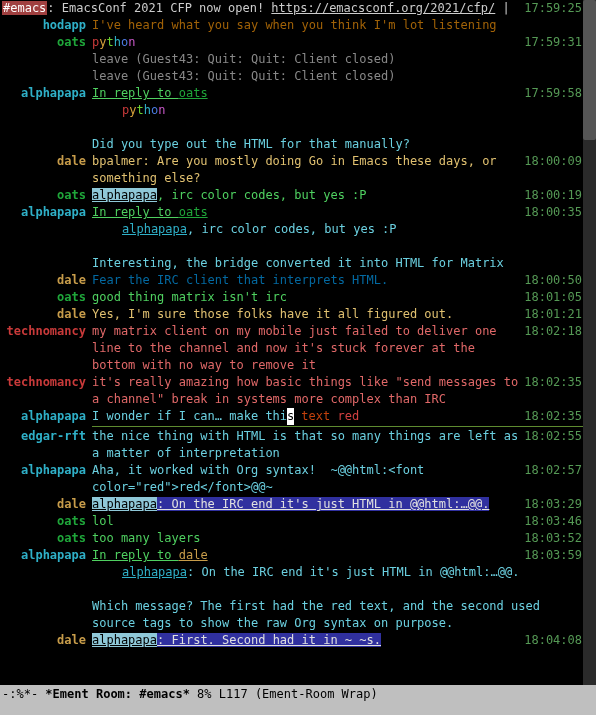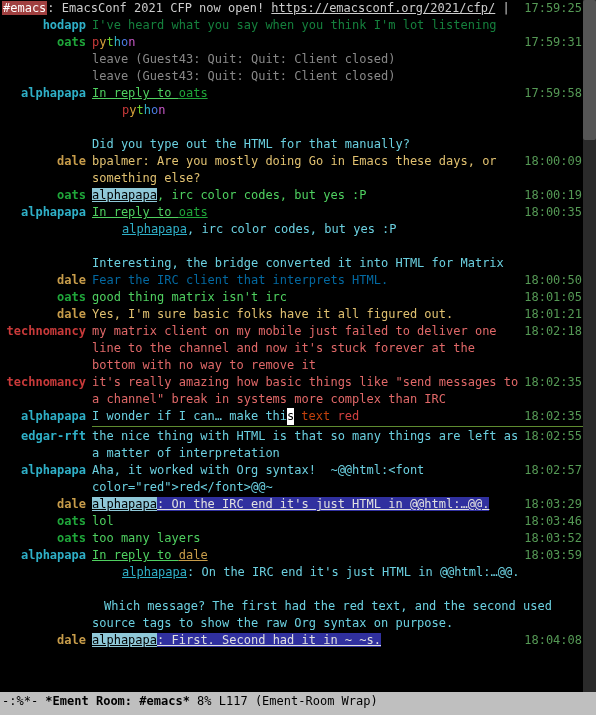--- a/index.html
+++ b/index.html
@@ -90,21 +90,21 @@
   .cursor {
     display: inline-block;
     width: 7px;
     background: #fff;
     color: #000;
   }
 
   .modeline {
     position: absolute;
     left: 0; right: 0; bottom: 0;
-    height: 23px;
+    height: 30px;
     line-height: 18px;
     background: #bfbfbf;
     color: #000;
     font-size: 12px;
     white-space: nowrap;
     overflow: hidden;
     padding: 0 2px;
   }
   .modeline .b { font-weight: 600; }
 </style>
@@ -120,21 +120,21 @@
   <div class="topic">
     <span class="seg">
       <span class="chanchip">#emacs</span><span>: </span><span>EmacsConf 2021 CFP now open! </span><span class="url">https://emacsconf.org/2021/cfp/</span><span> | "Emacs is a co</span>
     </span>
     <span class="ts">17:59:25</span>
   </div>
 
   <div id="lines">
       <div class="line">
         <div class="sender" style="color: rgb(47, 176, 200);">hodapp</div>
-        <div class="body"><span style="color: #15803d; margin-top: 12px;">I've heard what you say when you think I'm lot listening</span></div>
+        <div class="body"><span style="color: #a16207; margin-top: 12px;">I've heard what you say when you think I'm lot listening</span></div>
       </div>
       <div class="line">
         <div class="sender" style="color: rgb(31, 166, 58);">oats</div>
         <div class="body"><span style="color: rgb(201, 58, 58);">p</span><span style="color: rgb(216, 162, 58);">y</span><span style="color: rgb(107, 208, 48);">t</span><span style="color: rgb(47, 176, 200);">h</span><span style="color: rgb(74, 122, 224);">o</span><span style="color: rgb(200, 88, 200);">n</span></div>
         <div class="ts">17:59:31</div>
       </div>
       <div class="line notice">
         <div class="sender"></div>
         <div class="body"><span>leave (Guest43: Quit: Quit: Client closed)</span></div>
       </div>
@@ -185,21 +185,21 @@
         <div class="body"><span style="color: #0369a1;">Fear the IRC client that interprets HTML.</span></div>
         <div class="ts">18:00:50</div>
       </div>
       <div class="line">
         <div class="sender" style="color: rgb(31, 166, 58);">oats</div>
         <div class="body"><span style="color: rgb(79, 208, 96);">good thing matrix isn't irc</span></div>
         <div class="ts">18:01:05</div>
       </div>
       <div class="line">
         <div class="sender" style="color: rgb(199, 156, 74);">dale</div>
-        <div class="body"><span style="color: rgb(224, 192, 112);">Yes, I'm sure basic folks have it all figured out.</span></div>
+        <div class="body"><span style="color: rgb(224, 192, 112);">Yes, I'm sure those folks have it all figured out.</span></div>
         <div class="ts">18:01:21</div>
       </div>
       <div class="line">
         <div class="sender" style="color: rgb(201, 58, 58);">technomancy</div>
         <div class="body"><span style="color: rgb(224, 104, 104);">my matrix client on my mobile just failed to deliver one line to the channel and now it's stuck forever at the bottom with no way to remove it</span></div>
         <div class="ts">18:02:18</div>
       </div>
       <div class="line">
         <div class="sender" style="color: rgb(201, 58, 58);">technomancy</div>
         <div class="body"><span style="color: rgb(224, 104, 104);">it's really amazing how basic things like "send messages to a channel" break in systems more complex than IRC</span></div>
@@ -241,21 +241,21 @@
         <div class="body"><span class="u" style="color: rgb(79, 208, 96);">In reply to </span><span class="u" style="color: rgb(199, 156, 74);">dale</span></div>
         <div class="ts">18:03:59</div>
       </div>
       <div class="line">
         <div class="sender"></div>
         <div class="body" style="padding-left: 30px;"><span class="u" style="color: rgb(47, 176, 200);">alphapapa</span><span style="color: rgb(107, 208, 224);">: On the IRC end it's just HTML in @@html:…@@.</span></div>
       </div>
       <div style="height: 17px;"></div>
       <div class="line">
         <div class="sender"></div>
-        <div class="body"><span style="color: rgb(107, 208, 224); margin-left: 12px;">Which message? The first had the red text, and the second used source tags to show the raw Org syntax on purpose.</span></div>
+        <div class="body"><span style="color: rgb(107, 208, 224);">Which message? The first had the red text, and the second used source tags to show the raw Org syntax on purpose.</span></div>
       </div>
       <div class="line">
         <div class="sender" style="color: rgb(199, 156, 74);">dale</div>
         <div class="body"><span class="hl-nick" style="background: rgb(143, 200, 216);">alphapapa</span><span class="hl-nick" style="background: rgb(48, 48, 159); color: rgb(224, 224, 224);">: First. Second had it in ~ ~s.</span></div>
         <div class="ts">18:04:08</div>
       </div>
     </div>
 </div>
 
 <div class="modeline">

